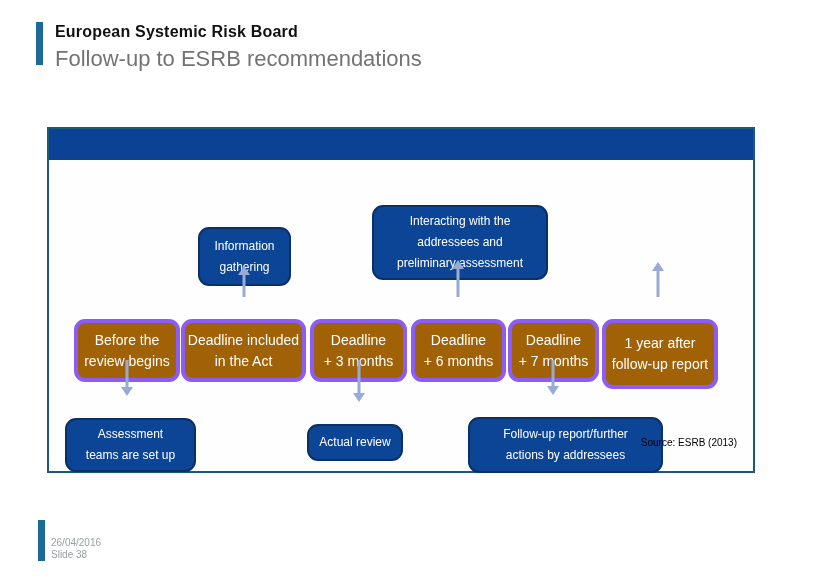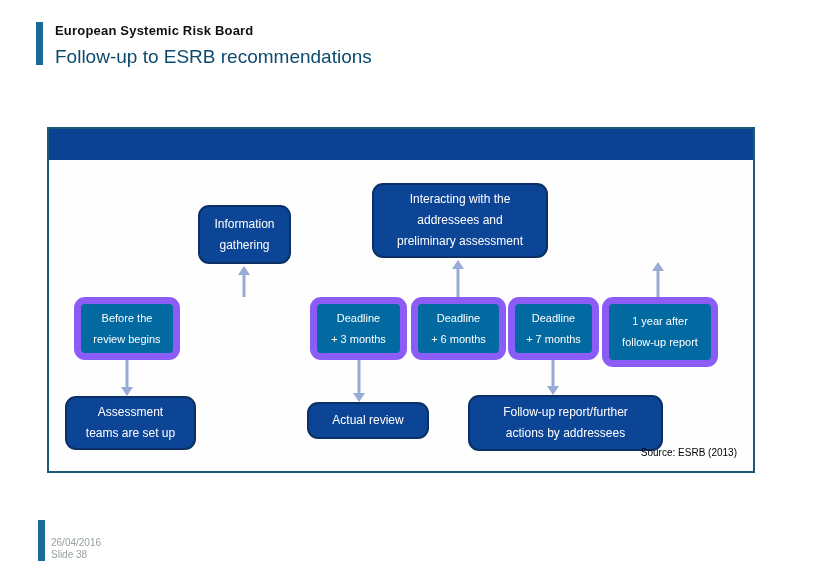--- a/index.html
+++ b/index.html
@@ -10,68 +10,69 @@
     font-family:"Liberation Sans", sans-serif;
     overflow:hidden;
   }
   
   .title-accent-bar {
     position:absolute; left:36px; top:22px; width:7px; height:43px;
     background:#1a6b9a;
   }
   .page-title {
     position:absolute; left:55px; top:23px;
-    font-size:13px; font-weight:bold; color:#111; letter-spacing:0.2px;
+    font-size:16px; font-weight:bold; color:#111; letter-spacing:0.2px;
   }
   .page-subtitle {
     position:absolute; left:55px; top:46px;
-    font-size:19px; color:#0c4a6e;
+    font-size:22px; color:#737373;
   }
   
   .diagram {
     position:absolute; left:47px; top:127px; width:708px; height:346px;
     background:#fefefe; border:2px solid #1d5a78;
   }
   .diagram-header-bar {
     position:absolute; left:0; top:0; width:100%; height:31px;
     background:#0c4294;
   }
   
   .box {
     position:absolute;
     display:flex; align-items:center; justify-content:center;
     text-align:center; color:#ffffff; white-space:pre-line;
     border-radius:11px;
+    margin-top:22px;
   }
   .box.dark {
     background:#0d4596; border:2px solid #0a3066;
     font-size:12px; line-height:21px;
   }
   .box.light {
-    background:#0369a1; border:7px solid #8b5cf6;
-    font-size:11px; line-height:21px;
+    background:#a16207; border:4px solid #8b5cf6;
+    font-size:14px; line-height:21px;
   }
   
   .arrow { position:absolute; width:14px; }
   .arrow .stem {
     position:absolute; left:50%; transform:translateX(-50%);
     width:3px; background:#97abd6;
   }
   .arrow .head {
     position:absolute; left:50%; transform:translateX(-50%);
     width:0; height:0;
     border-left:6px solid transparent; border-right:6px solid transparent;
   }
   .arrow.up .stem { top:8px; bottom:0; }
   .arrow.up .head { top:0; border-bottom:9px solid #97abd6; }
   .arrow.down .stem { top:0; bottom:8px; }
   .arrow.down .head { bottom:0; border-top:9px solid #97abd6; }
   
   .source-note {
-    position:absolute; right:16px; top:318px;
+    position:absolute; right:16px; top:308px;
     font-size:10px; color:#000;
   }
   .footer-accent-bar {
     position:absolute; left:38px; top:520px; width:7px; height:41px;
     background:#1a6b9a;
   }
   .footer-text {
     position:absolute; left:51px; top:537px;
     font-size:10px; line-height:12px; color:#98a0a4;
   }
@@ -100,20 +101,22 @@
     <span class="head"></span>
       <span class="stem"></span>
   </div>
   <div class="arrow up" style="left:602px; top:133px; height:35px;">
     <span class="head"></span>
       <span class="stem"></span>
   </div>
 
   <div class="box light" style="left:25px;  top:168px; width:106px; height:63px;">Before the
 review begins</div>
+  <div class="box light" style="left:132px; top:168px; width:125px; height:63px;">Deadline included
+in the Act</div>
   <div class="box light" style="left:261px; top:168px; width:97px;  height:63px;">Deadline
 + 3 months</div>
   <div class="box light" style="left:362px; top:168px; width:95px;  height:63px;">Deadline
 + 6 months</div>
   <div class="box light" style="left:459px; top:168px; width:91px;  height:63px;">Deadline
 + 7 months</div>
   <div class="box light" style="left:553px; top:168px; width:116px; height:70px;">1 year after
 follow-up report</div>
 
   <div class="arrow down" style="left:71px; top:231px; height:36px;">
@@ -124,21 +127,21 @@
     <span class="stem"></span>
       <span class="head"></span>
   </div>
   <div class="arrow down" style="left:497px; top:231px; height:35px;">
     <span class="stem"></span>
       <span class="head"></span>
   </div>
 
   <div class="box dark" style="left:16px;  top:267px; width:131px; height:54px;">Assessment
 teams are set up</div>
-  <div class="box dark" style="left:258px; top:273px; width:122px; height:37px;">Actual review</div>
+  <div class="box dark" style="left:258px; top:273px; width:96px; height:37px;">Actual review</div>
   <div class="box dark" style="left:419px; top:266px; width:195px; height:56px;">Follow-up report/further
 actions by addressees</div>
 
   <div class="source-note">Source: ESRB (2013)</div>
 </div>
 
 <div class="footer-accent-bar"></div>
 <div class="footer-text">
   <div>26/04/2016</div>
   <div>Slide 38</div>

